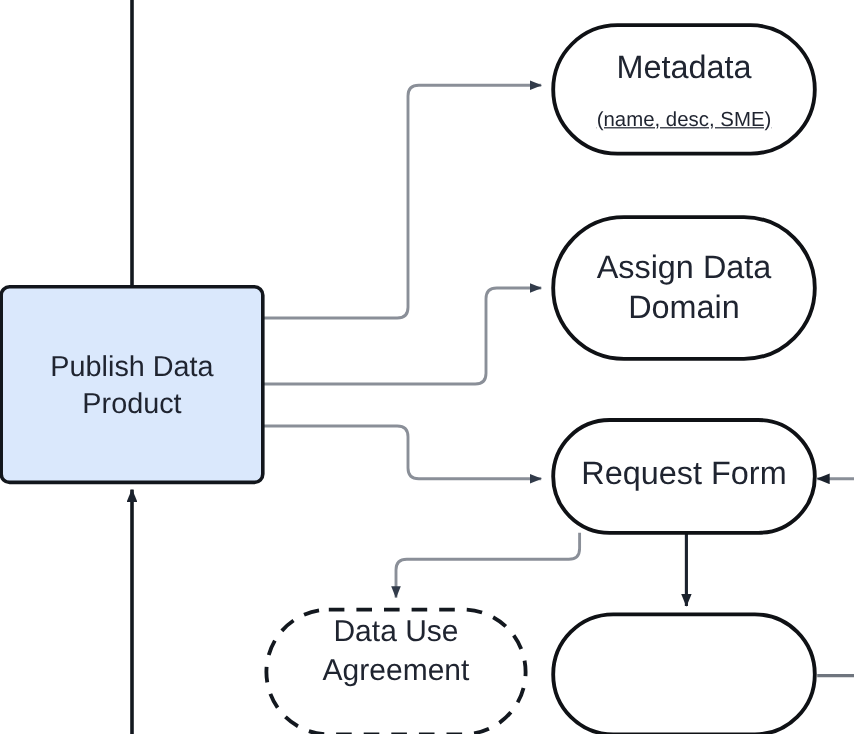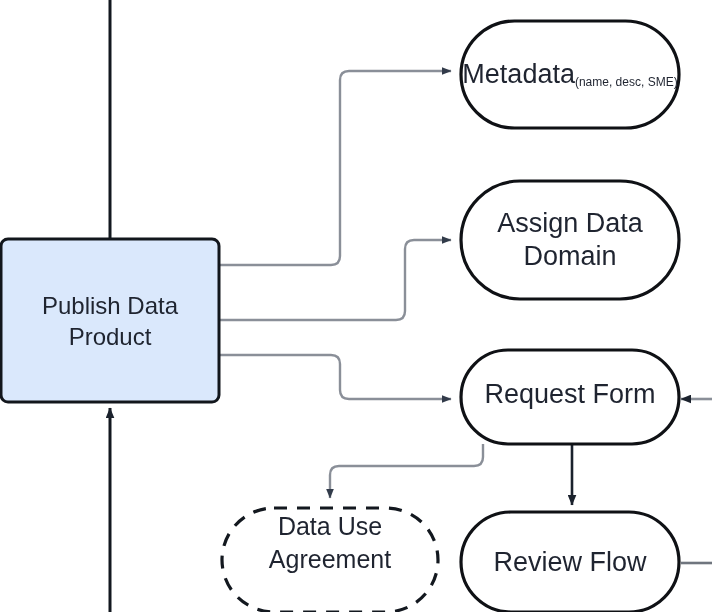--- a/index.html
+++ b/index.html
@@ -20,37 +20,38 @@
   svg.layer {
     position: absolute;
     left: 0;
     top: 0;
     width: 712px;
     height: 612px;
   }
   .node-label {
     position: absolute;
     display: flex;
-    flex-direction: row;
+    flex-direction: column;
     align-items: center;
     justify-content: center;
     text-align: center;
     color: #1f2430;
     pointer-events: none;
   }
   .lbl-main {
     font-size: 27px;
     line-height: 33px;
     letter-spacing: 0px;
     white-space: pre-line;
   }
   .lbl-sub {
-    font-size: 12px;
+    font-size: 17px;
     line-height: 21px;
     margin-top: 16px;
+    text-decoration: underline;
   }
   .lbl-blue {
     font-size: 24px;
     line-height: 31px;
     white-space: pre-line;
   }
   .lbl-dashed {
     font-size: 25px;
     line-height: 33px;
     white-space: pre-line;
@@ -127,17 +128,14 @@
 
   <div class="node-label" style="left:461px; top:350px; width:218px; height:88px;text-align:center;">
     <div class="lbl-main">Request Form</div>
   </div>
 
   <div class="node-label" style="left:222px; top:491px; width:216px; height:104px;">
     <div class="lbl-dashed">Data Use
 Agreement</div>
   </div>
 
-  <div class="node-label" style="left:461px; top:512px; width:218px; height:100px;">
-    <div class="lbl-main">Review Flow</div>
-  </div>
 
 </div>
 
 </body></html>

